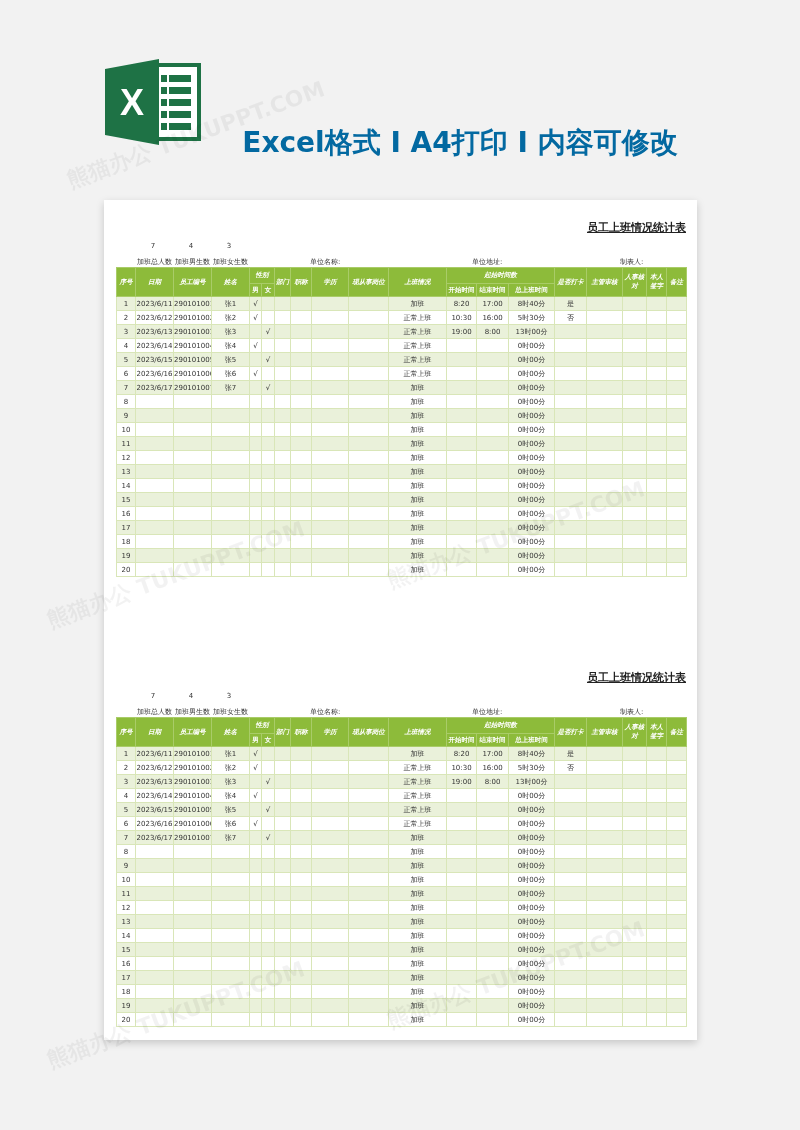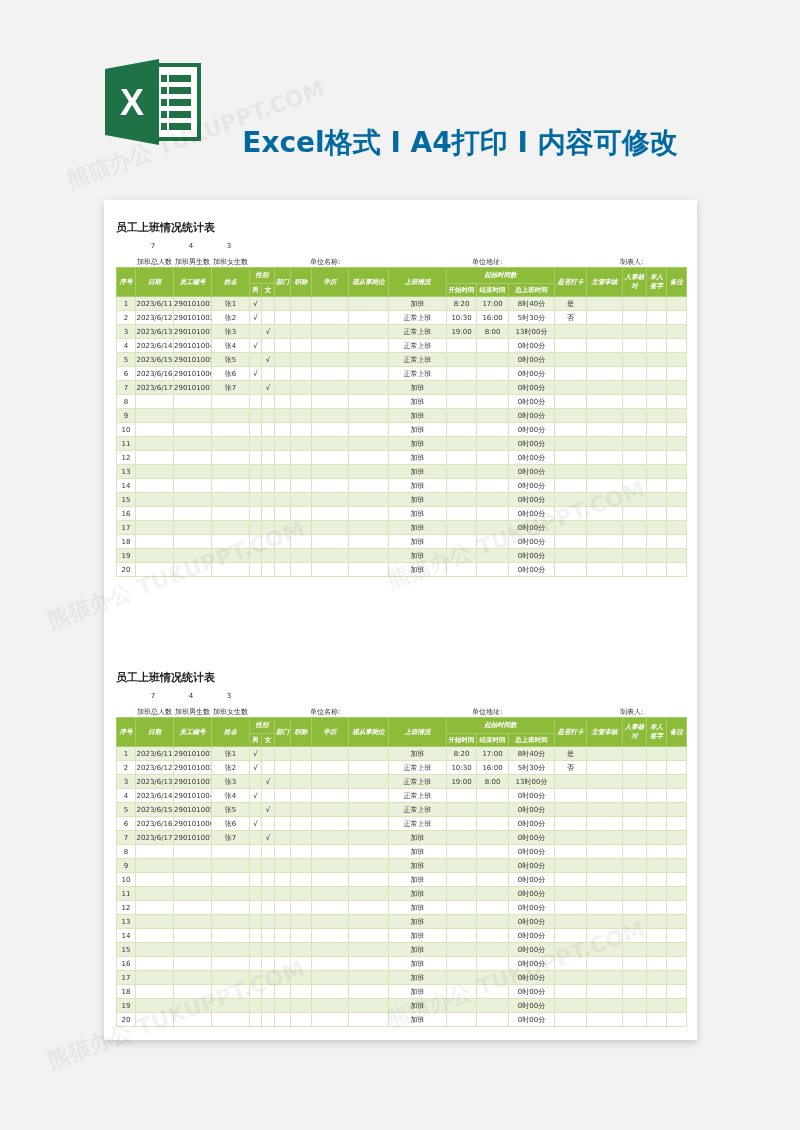--- a/index.html
+++ b/index.html
@@ -18,22 +18,22 @@
   .subtitle {
     position: absolute; left: 240px; top: 124px; width: 440px;
     font-size: 28px; font-weight: bold; color: #0369a1; text-align: center; white-space: nowrap;
   }
   .paper {
     position: absolute; left: 104px; top: 200px; width: 593px; height: 840px;
     background: #fff; box-shadow: 0 3px 8px rgba(0,0,0,0.18);
   }
   .sheet { position: absolute; left: 12px; width: 570px; }
   .sheet-title {
-    position: absolute; left: 0; width: 570px; text-align: left;
-    font-size: 11px; font-weight: bold; color: #222;
+    position: absolute; left: 0; width: 570px; text-align: right;
+    font-size: 11px; font-weight: bold; color: #222; text-decoration: underline;
   }
   .stat-val, .stat-lbl, .meta-lbl {
     position: absolute; font-size: 7px; color: #333; white-space: nowrap;
   }
   .stat-val { width: 38px; text-align: center; }
   table.grid {
     position: absolute; left: 0; border-collapse: collapse; table-layout: fixed;
     font-size: 7px; color: #333;
   }
   table.grid td, table.grid th {

